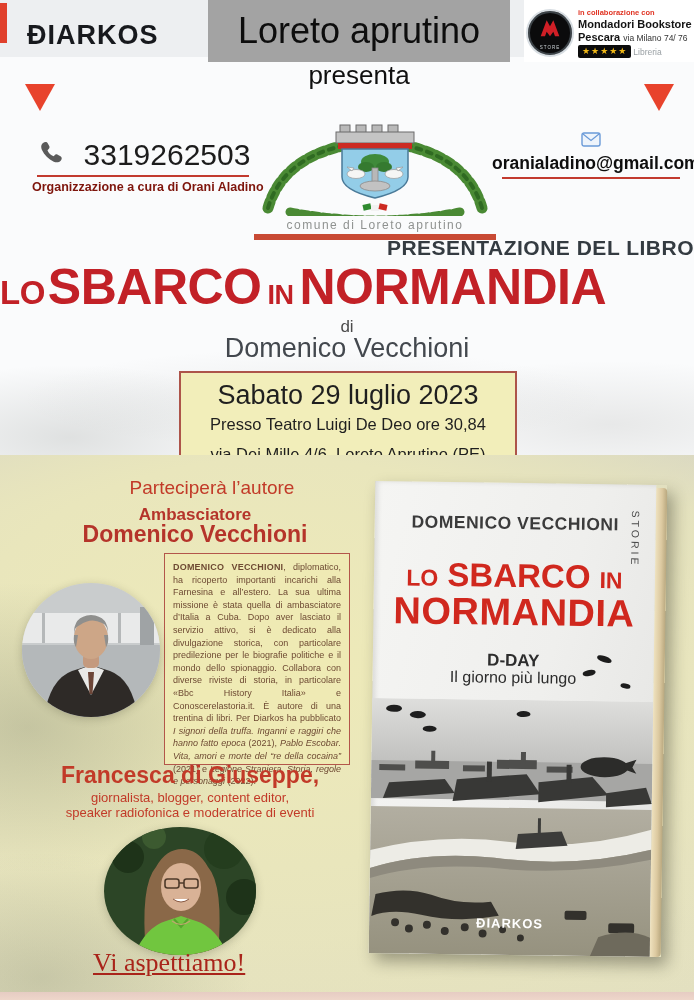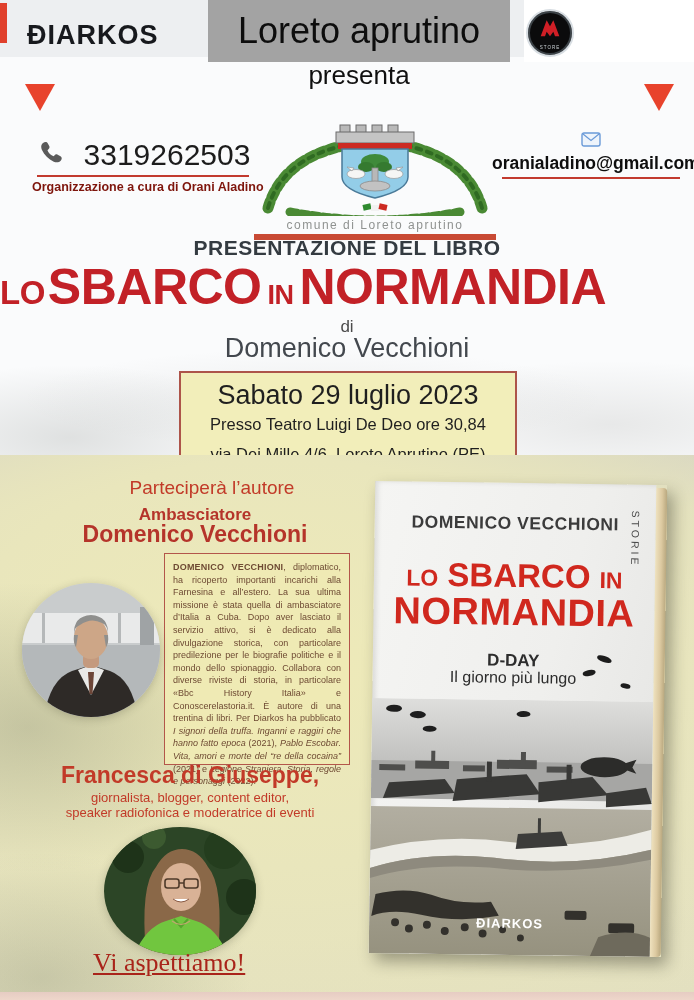--- a/index.html
+++ b/index.html
@@ -37,21 +37,21 @@
   .phone-number{font-size:30px;color:#1c1c1c;}
   .red-rule{height:2px;background:#c23a2e;margin:3px auto 3px;}
   .organizer{font-size:12.5px;font-weight:700;color:#7e150c;white-space:nowrap;}
   .crest-wrap{top:124px;left:254px;width:242px;text-align:center;}
   .crest-caption{margin-top:-2px;font-size:12px;color:#8f9290;letter-spacing:1.5px;}
   .crest-underline{margin-top:2px;height:6px;background:#c84a34;}
   .email-group{top:132px;left:492px;width:198px;text-align:center;}
   .email-text{font-size:17.5px;font-weight:700;color:#0e0e0e;margin-top:2px;white-space:nowrap;}
 
   
-  .kicker{top:236px;left:0;width:694px;text-align:center;font-size:21px;font-weight:600;color:#343b41;letter-spacing:0.5px;}
+  .kicker{top:236px;left:0;width:694px;text-align:right;font-size:21px;font-weight:600;color:#343b41;letter-spacing:0.5px;}
   .main-title{top:258px;left:0;width:694px;text-align:left;color:#c22127;font-weight:700;white-space:nowrap;letter-spacing:-0.5px;}
   .main-title .t-lg{font-size:50px;}
   .main-title .t-sm{font-size:33px;}
   .main-title .t-in{font-size:27px;margin:0 6px;}
   .main-title .t-lo{margin-right:3px;}
   .di-line{top:317px;left:0;width:694px;text-align:center;font-size:17px;color:#4c4c4c;}
   .author-line{top:333px;left:0;width:694px;text-align:center;font-size:27px;color:#43484e;}
 
   
   .bg-faint{top:340px;left:0;width:694px;height:130px;
@@ -125,20 +125,32 @@
   </div>
   <div class="abs presenta">presenta</div>
 
   <div class="abs collab-card">
     <div class="abs m-circle">
       <svg width="28" height="24" viewBox="0 0 42 34">
         <path d="M7 31 L16 7 L21 16 L26 7 L35 31 L28.5 31 L26 24 L21 31 L16 24 L13.5 31 Z" fill="#d01f26"></path>
       </svg>
       <div class="m-store">STORE</div>
     </div>
+    <div class="abs collab-text">
+      <div class="collab-l1">in collaborazione con</div>
+      <div class="collab-l2">Mondadori Bookstore</div>
+      <div class="collab-l3">
+        <span>Pescara</span>
+        <span class="via">via Milano 74/ 76</span>
+      </div>
+      <div class="stars-row">
+        <span class="stars-box">★★★★★</span>
+        <span class="libreria">Libreria</span>
+      </div>
+    </div>
   </div>
 
   <div class="abs tri tri-l"></div>
   <div class="abs tri tri-r"></div>
 
   <div class="abs phone-group">
     <div class="phone-line">
       <span>
         <svg width="26" height="26" viewBox="0 0 24 24">
           <path d="M6.5 2.8c1.6-1.4 3.6-1.2 4.3 0.2l1.4 2.6c0.6 1.2 0.2 2.2-0.7 3l-0.9 0.8c0.9 2.4 3.2 4.7 5.6 5.7l0.8-0.9c0.8-0.9 1.8-1.3 3-0.7l2.6 1.4c1.4 0.7 1.6 2.7 0.2 4.3-1.5 1.6-4 1.8-6.4 0.8-4.8-2.2-8.8-6.2-11-11-1-2.4-0.8-4.7 1.1-6.2z" fill="#5a5a5a"></path>

